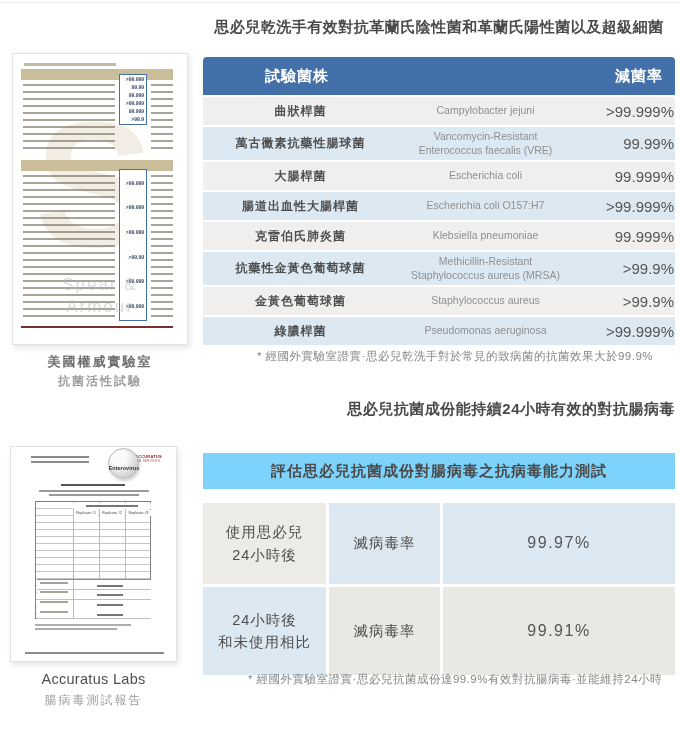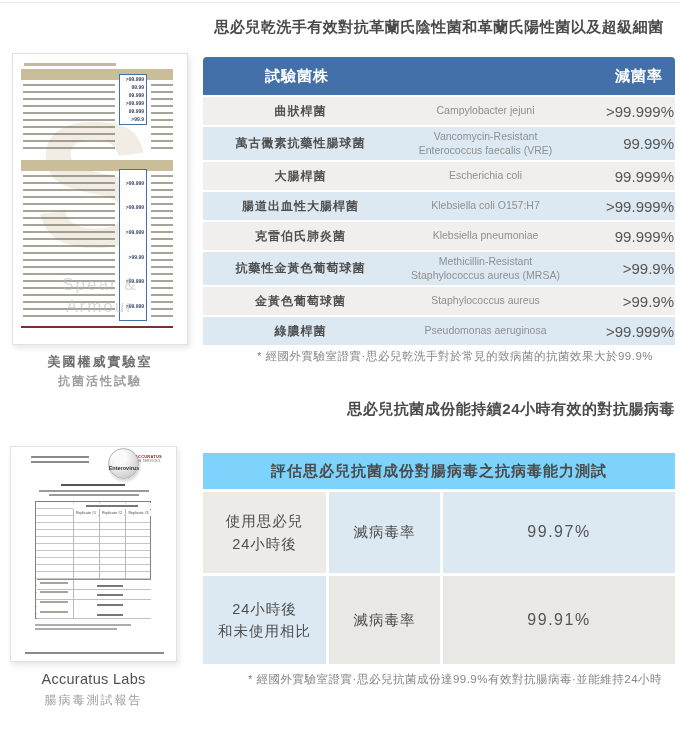--- a/index.html
+++ b/index.html
@@ -102,21 +102,21 @@
   .row .rate { width:102px; text-align:right; padding-right:1px; font-size:15px; color:#555; }
 
   .footnote { position:absolute; left:219px; width:472px; text-align:center;
               font-size:11.5px; color:#858585; letter-spacing:.5px; }
   .fn1 { top:349px; }
   .fn2 { top:672px; }
 
   .t2-header { position:absolute; left:203px; top:453px; width:472px; height:36px; background:#7dd3fc;
                text-align:center; line-height:36px; font-size:15px; font-weight:600; color:#4b4b4b;
                letter-spacing:1px; }
-  .t2-grid { position:absolute; left:203px; top:492px; width:472px; display:grid;
+  .t2-grid { position:absolute; left:203px; top:503px; width:472px; display:grid;
              grid-template-columns:123px 111px 1fr; grid-template-rows:81px 88px; gap:3px; }
   .t2-cell { display:flex; flex-direction:column; align-items:center; justify-content:center;
              font-size:14.5px; color:#4e4e4e; line-height:1.55; letter-spacing:1px; }
   .t2-cell.beige { background:var(--cell-beige,#ecebe7); }
   .t2-cell.blue  { background:var(--row-light-blue,#dce9f3); }
   .t2-cell.gray2 { background:#e9e8e5; }
   .t2-cell .pct { font-size:16px; color:#555; letter-spacing:1.5px; }
 </style>
 </head>
 <body>
@@ -216,21 +216,21 @@
       <span class="en">Vancomycin-Resistant Enterococcus faecalis (VRE)</span>
       <span class="rate">99.99%</span>
     </div>
     <div class="row gray">
       <span class="cn">大腸桿菌</span>
       <span class="en">Escherichia coli</span>
       <span class="rate">99.999%</span>
     </div>
     <div class="row blue">
       <span class="cn">腸道出血性大腸桿菌</span>
-      <span class="en">Klebsiella coli O157:H7</span>
+      <span class="en">Escherichia coli O157:H7</span>
       <span class="rate">&gt;99.999%</span>
     </div>
     <div class="row gray">
       <span class="cn">克雷伯氏肺炎菌</span>
       <span class="en">Klebsiella pneumoniae</span>
       <span class="rate">99.999%</span>
     </div>
     <div class="row blue tall">
       <span class="cn">抗藥性金黃色葡萄球菌</span>
       <span class="en">Methicillin-Resistant Staphylococcus aureus (MRSA)</span>

